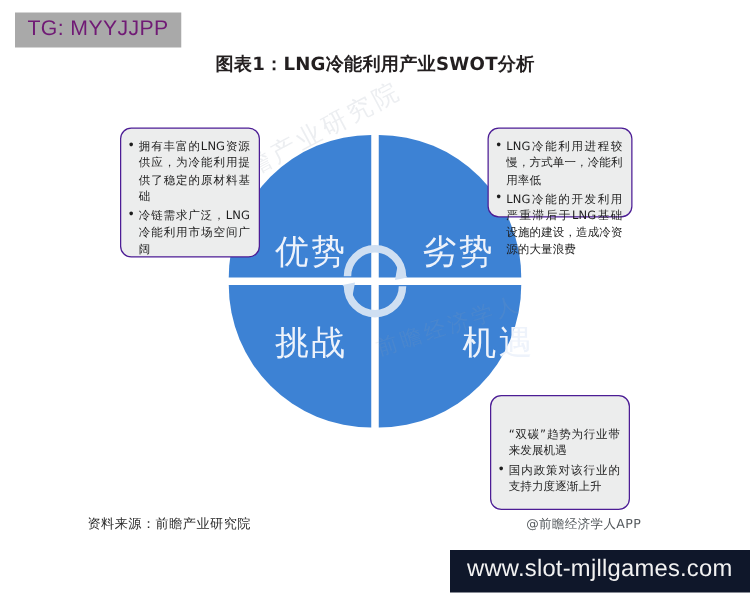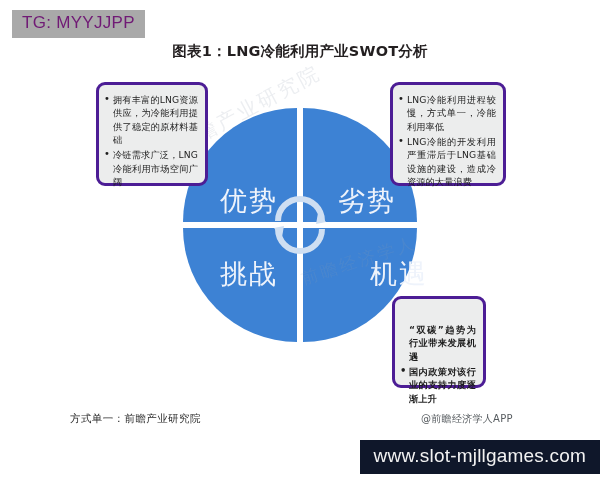--- a/index.html
+++ b/index.html
@@ -146,25 +146,26 @@
     top: 83px;
     width: 68px;
     height: 68px;
     z-index: 9;
   }
 
   
   .callout {
     position: absolute;
     background: #eceded;
-    border: 3px solid #4c1d95;
+    border: 1px solid #4c1d95;
     border-radius: 9px;
     box-sizing: border-box;
     z-index: 7;
     padding: 8px 7px 8px 5px;
+    margin-top: 20px;
   }
   .callout ul {
     list-style: none;
     margin: 0;
     padding: 0;
   }
   .callout li {
     position: relative;
     padding-left: 9px;
     margin-bottom: 2px;
@@ -179,23 +180,23 @@
     content: "•";
     position: absolute;
     left: 0;
     top: -1px;
     font-size: 10px;
     color: #1d1d1d;
   }
   .callout li.nobullet:before { content: ""; }
 
   #box-strengths     { left: 96px;  top: 82px;  width: 112px; height: 104px; }
-  #box-weaknesses    { left: 390px; top: 82px;  width: 116px; height: 104px; }
+  #box-weaknesses    { left: 390px; top: 82px;  width: 116px; height: 72px; }
   #box-challenges    { left: 96px;  top: 296px; width: 112px; height: 92px; }
-  #box-opportunities { left: 392px; top: 296px; width: 94px; height: 92px; font-weight: bold; }
+  #box-opportunities { left: 392px; top: 296px; width: 112px; height: 92px; }
 
   
   #box-challenges ul    { margin-top: 16px; }
   #box-opportunities ul { margin-top: 16px; }
   #box-weaknesses li, #box-opportunities li { padding-left: 9px; }
 
   
   #source-note {
     position: absolute;
     left: 70px;
@@ -266,18 +267,18 @@
   </div>
 
 
   <div class="callout" id="box-opportunities">
     <ul>
       <li class="nobullet">“双碳”趋势为行业带来发展机遇</li>
       <li>国内政策对该行业的支持力度逐渐上升</li>
     </ul>
   </div>
 
-  <div id="source-note">方式单一：前瞻产业研究院</div>
+  <div id="source-note">资料来源：前瞻产业研究院</div>
   <div id="app-credit">@前瞻经济学人APP</div>
 
   <div id="watermark">www.slot-mjllgames.com</div>
 
 </div>
 
 </body></html>

